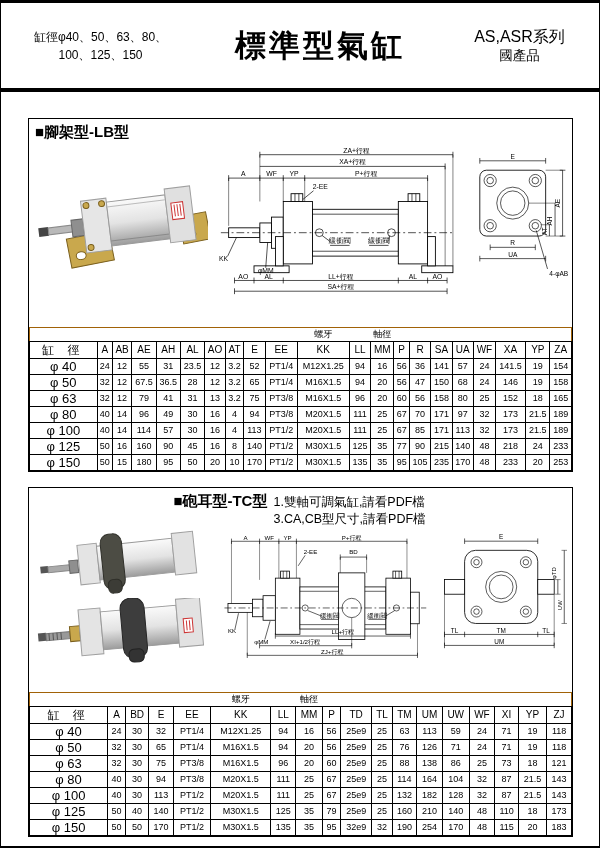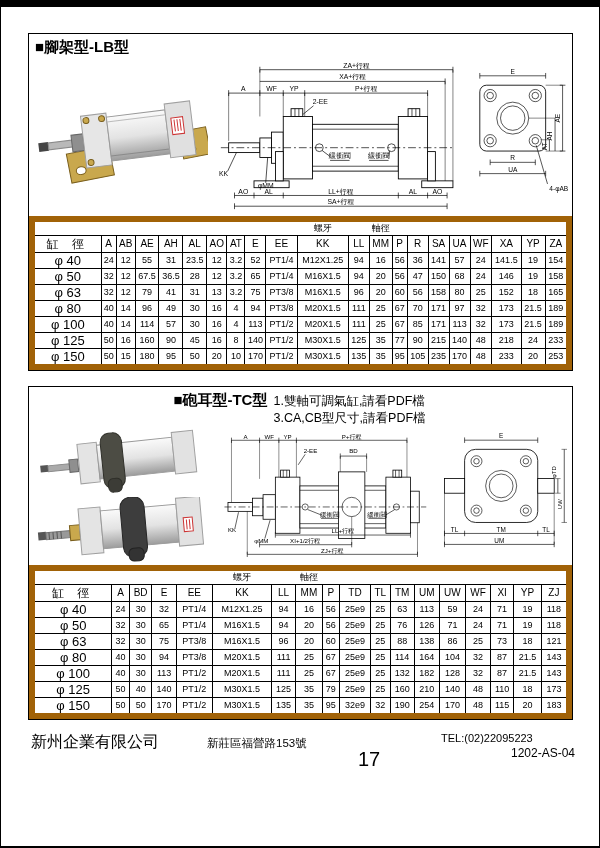--- a/index.html
+++ b/index.html
@@ -15,21 +15,21 @@
   
   .section{margin:26px 26px 0 27px;border:1px solid #000;box-sizing:border-box;}
   .sec-title{font-size:15px;font-weight:bold;padding:4px 6px 0 6px;line-height:1.2;}
   .sec-head2{display:flex;justify-content:center;align-items:flex-start;}
   .notes{font-size:12.5px;line-height:1.35;padding:6px 8px 0 0;text-align:left;}
   .draw-row{display:flex;align-items:center;}
   .draw-row.lb{height:160px;}
   .draw-row.tc{height:138px;}
   .photo-col{width:188px;display:flex;flex-direction:column;align-items:center;justify-content:center;gap:4px;}
   
-  table.data-table{width:100%;border-collapse:collapse;table-layout:auto;border:6px solid #a16207;}
+  table.data-table{width:100%;border-collapse:collapse;table-layout:auto;border:1px solid #a16207;margin-top:26px;}
   .data-table th,.data-table td{border:1px solid #000;text-align:center;padding:0 1px;height:15px;font-size:9px;line-height:1;font-weight:normal;white-space:nowrap;}
   .data-table th{font-size:10px;height:16px;}
   .data-table th.bore-h{font-size:12px;letter-spacing:5px;min-width:54px;}
   .data-table td.bore{font-size:13px;}
   .data-table tr.strip td{border:none;height:13px;font-size:9px;padding:0;}
   
   svg text{font-size:7px;fill:#000;}
   svg text.cjk{font-size:7.5px;}
   .ln{stroke:#000;stroke-width:0.7;fill:none;}
   .shape{stroke:#000;stroke-width:0.9;fill:#fff;}
@@ -42,20 +42,31 @@
   .page-num{width:40px;text-align:center;font-size:20px;margin-top:16px;}
   .f-right{flex:1;}
   .telfax{display:flex;justify-content:space-between;font-size:11px;padding-left:52px;}
   .doc-code{text-align:right;font-size:12px;margin-top:2px;}
 </style>
 </head>
 <body>
 
 <div class="page">
 
+  <div class="header">
+    <div class="hdr-left">
+      <div>缸徑φ40、50、63、80、</div>
+      <div>100、125、150</div>
+    </div>
+    <div class="hdr-center">標準型氣缸</div>
+    <div class="hdr-right">
+      <div>AS,ASR系列</div>
+      <div class="origin">國產品</div>
+    </div>
+  </div>
   <div class="hdr-divider"></div>
 
   <div class="section">
     <div class="sec-title">■腳架型-LB型</div>
 
     <div class="draw-row lb">
 
       <div class="photo-col">
         <svg width="172" height="100" viewBox="0 0 175 100">
           <defs>

